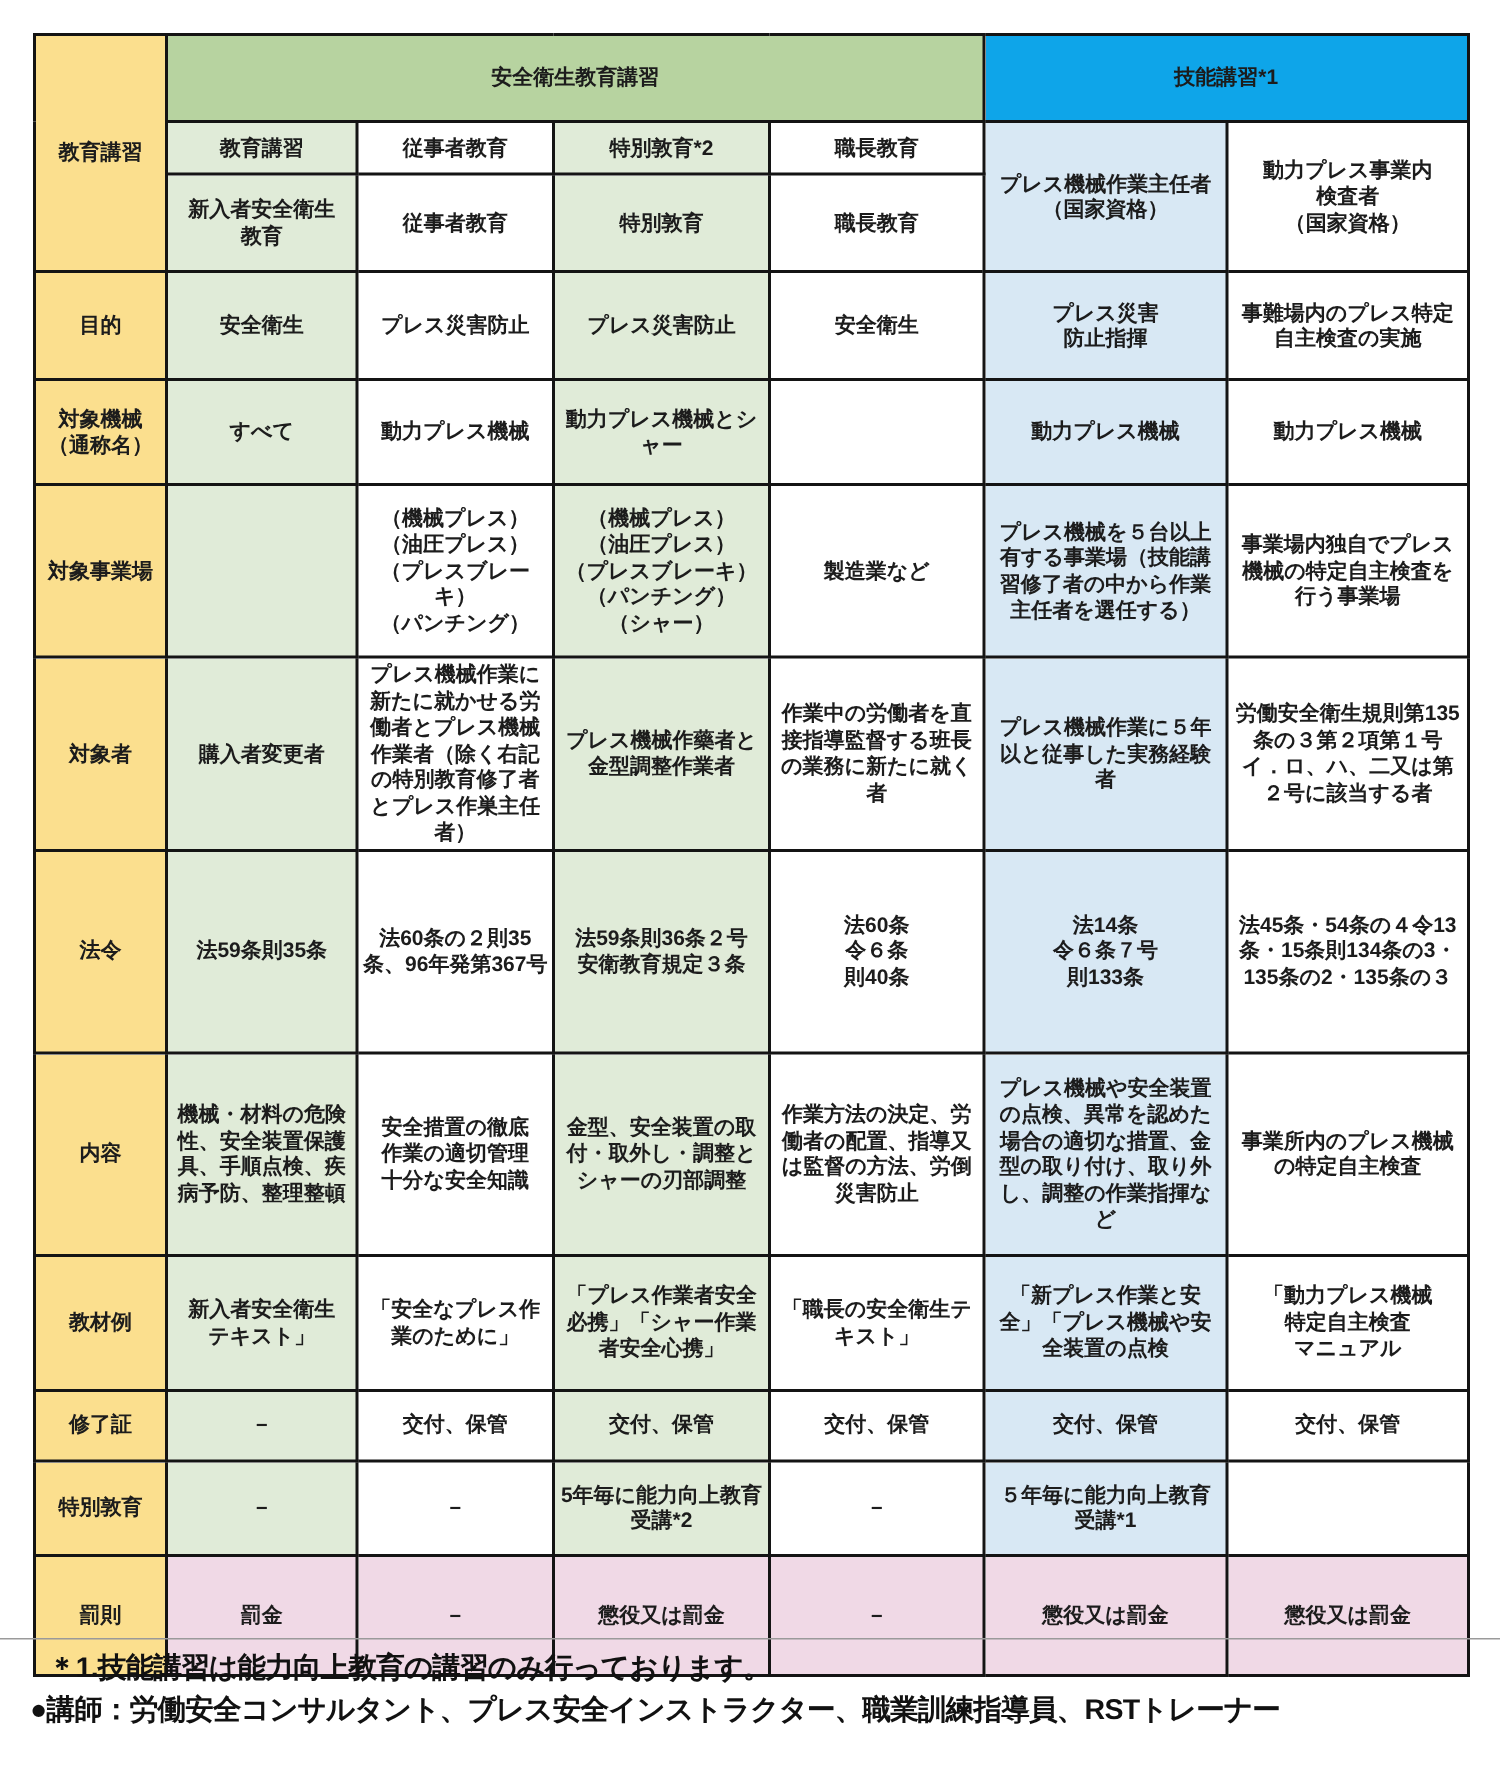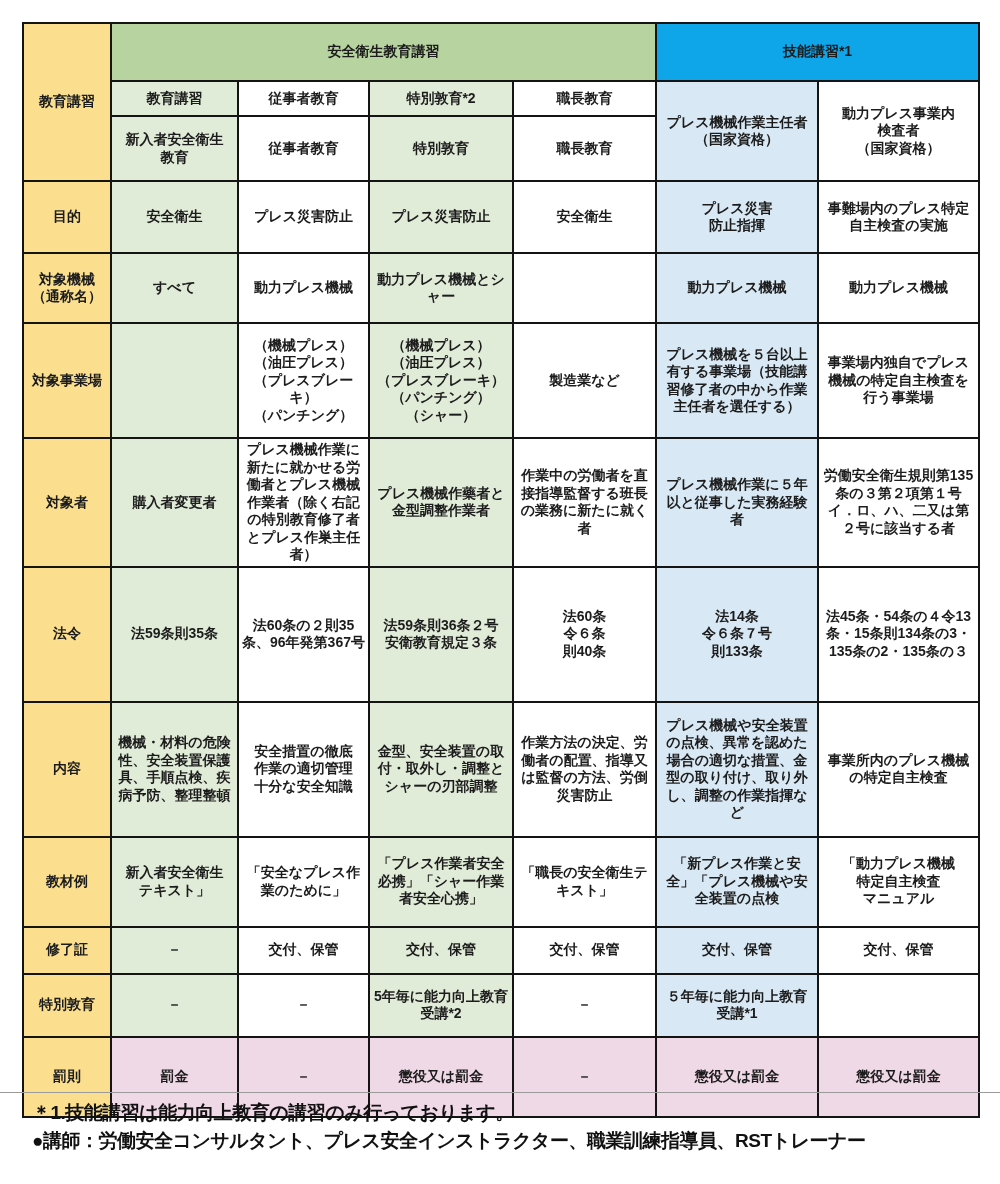--- a/index.html
+++ b/index.html
@@ -210,16 +210,16 @@
       <td class="c-p">懲役又は罰金</td>
       <td class="c-p">－</td>
       <td class="c-p">懲役又は罰金</td>
       <td class="c-p">懲役又は罰金</td>
     </tr>
   </tbody>
     </table>
 
   <div class="notes">
     <div class="note-line">＊1.技能講習は能力向上教育の講習のみ行っております。</div>
-    <div class="note-line" style="padding-left:32px">●講師：労働安全コンサルタント、プレス安全インストラクター、職業訓練指導員、RSTトレーナー</div>
+    <div class="note-line" style="padding-left:20px">●講師：労働安全コンサルタント、プレス安全インストラクター、職業訓練指導員、RSTトレーナー</div>
   </div>
 
 </div>
 
 </body></html>

